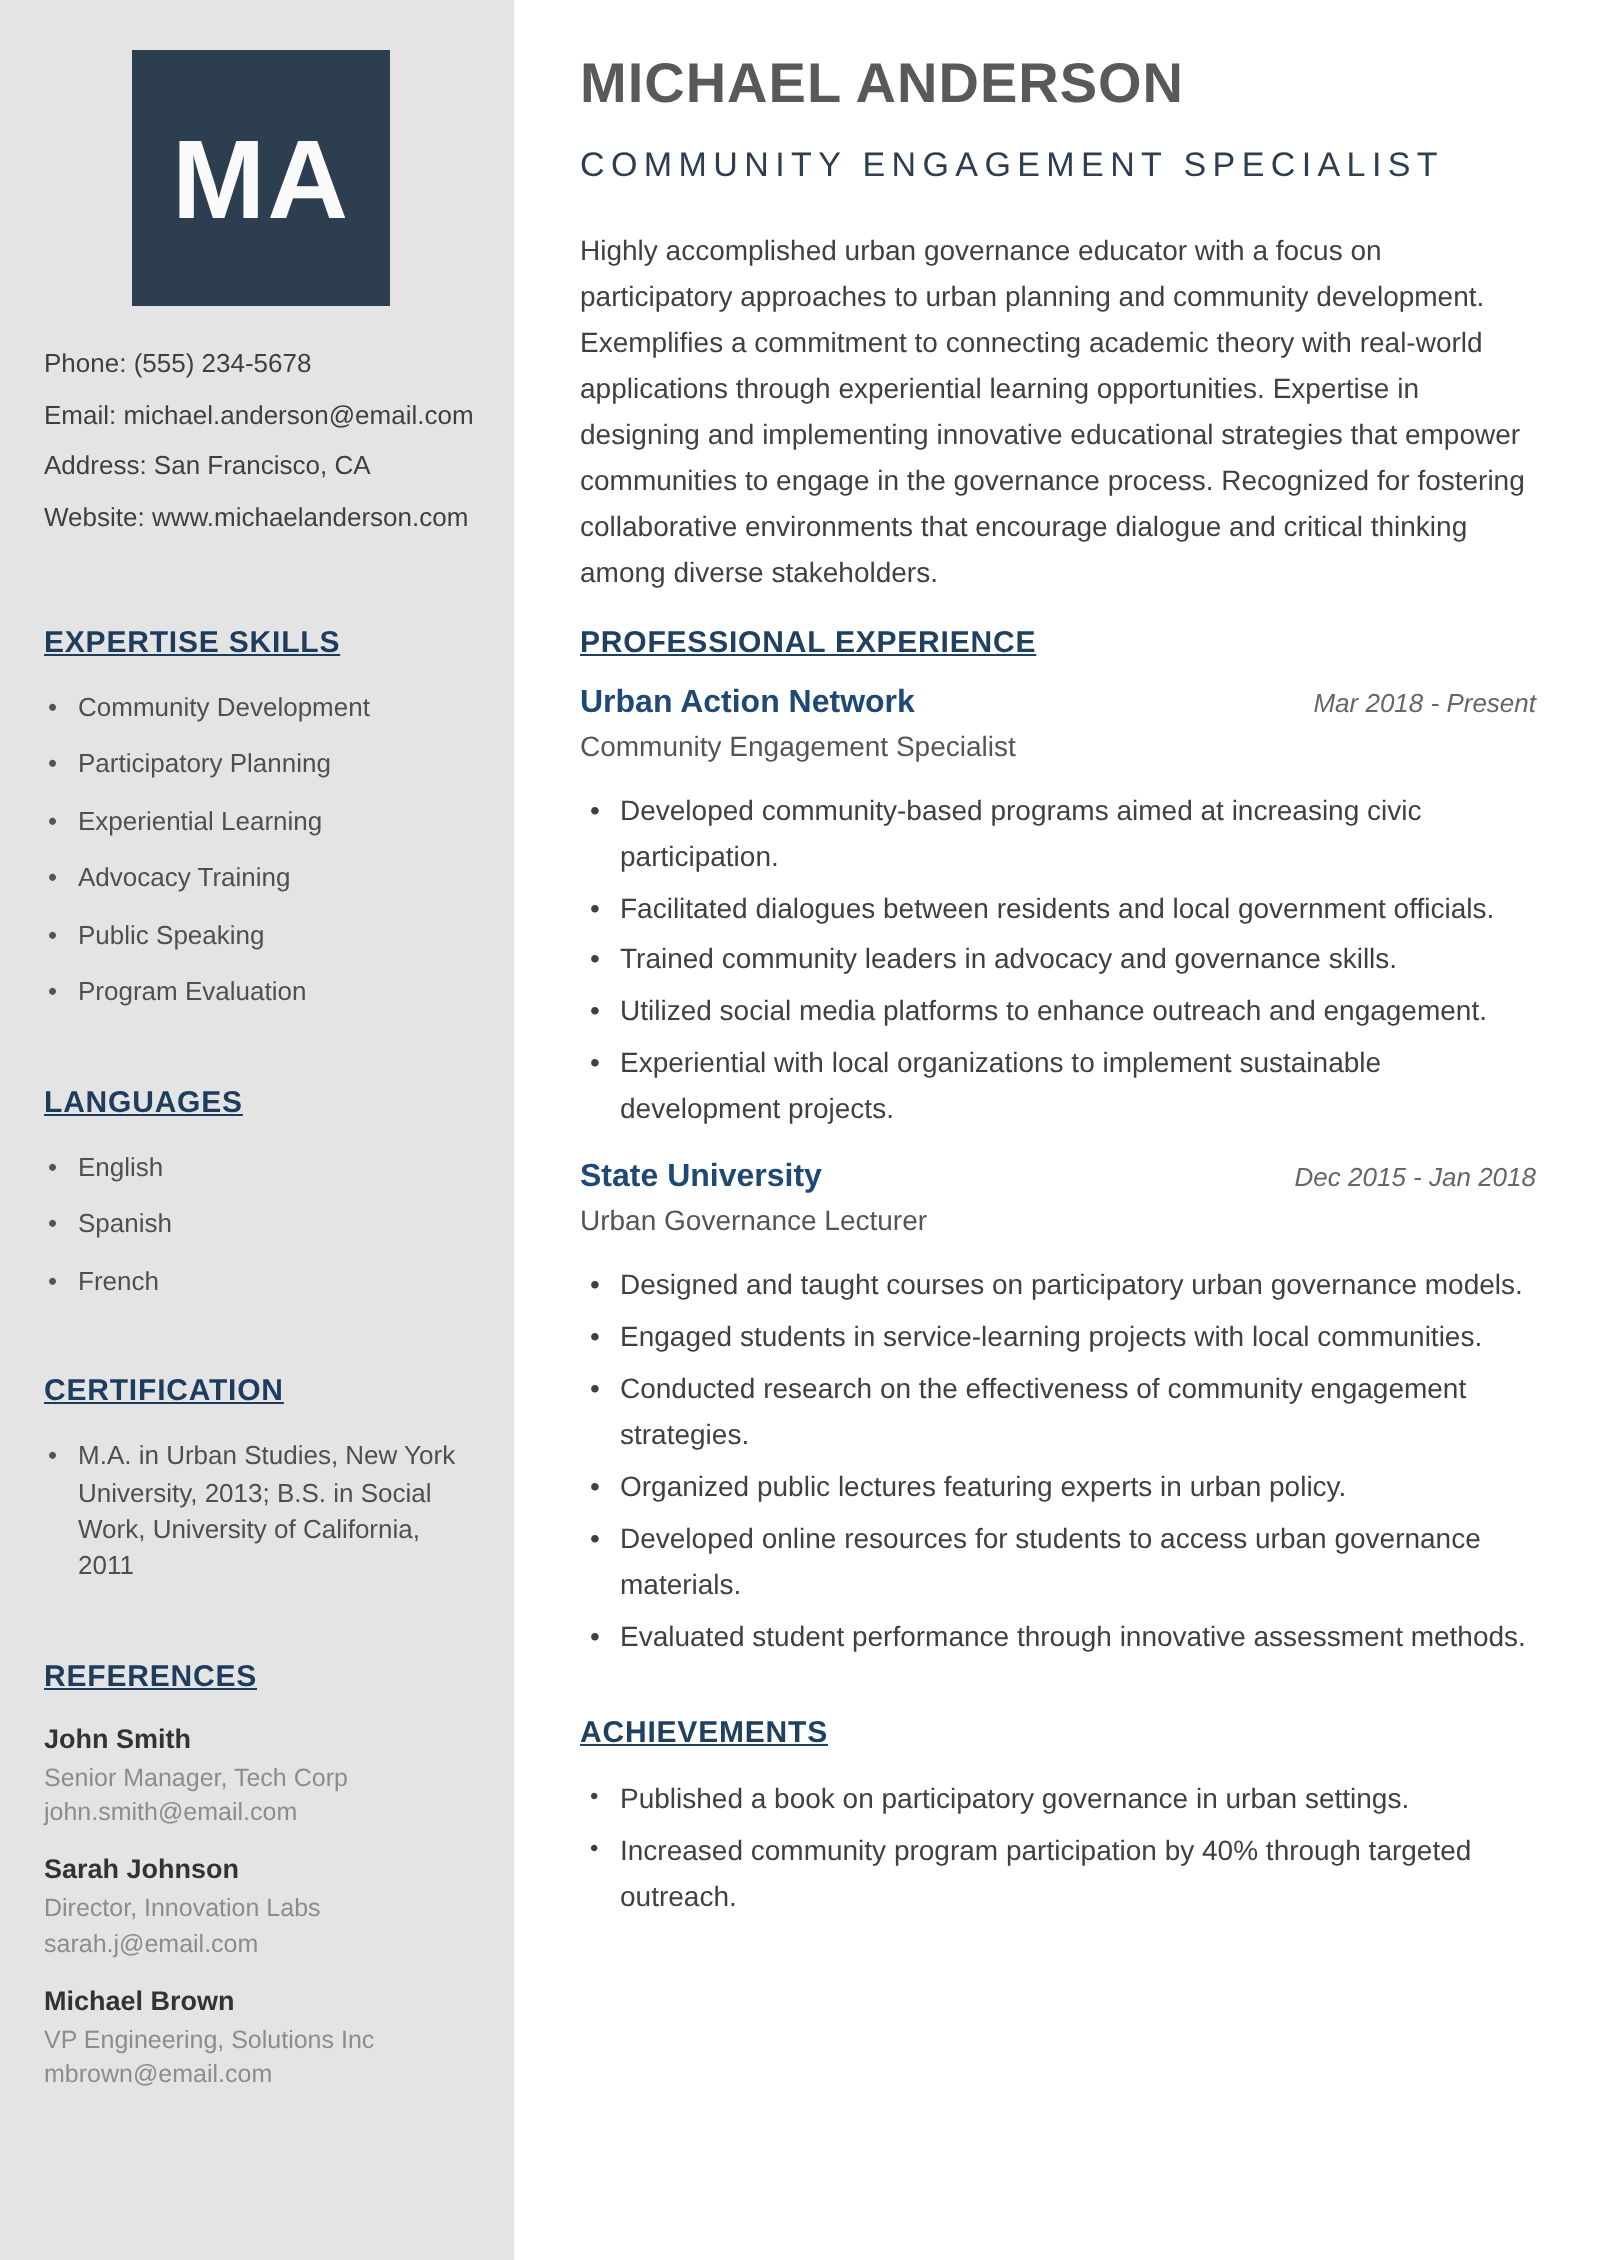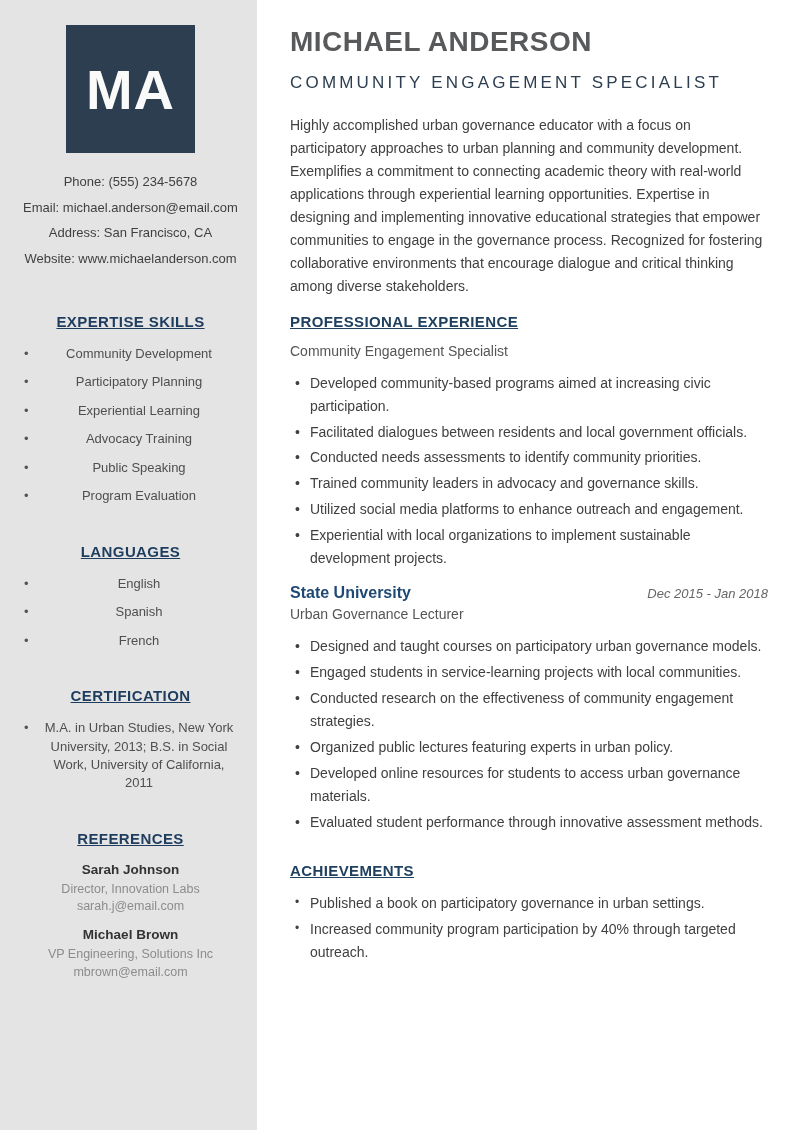--- a/index.html
+++ b/index.html
@@ -1,21 +1,21 @@
 <!DOCTYPE html>
 <html><head>
 <meta charset="utf-8">
 <style>
   * { box-sizing: border-box; }
   html, body { margin: 0; padding: 0; background: #fff; }
   body { font-family: "Liberation Sans", sans-serif; }
   .page { width: 800px; height: 1130px; background: #ffffff; display: flex; overflow: hidden; }
 
   
-  .sidebar { width: 257px; flex-shrink: 0; background: #e4e4e4; padding: 25px 18px 0 22px; text-align: center; }
+  .sidebar { width: 257px; flex-shrink: 0; background: #e4e4e4; padding: 25px 18px 0 22px; }
   .monogram { width: 129px; height: 128px; background: #2c3e50; color: #fafafa;
               display: flex; align-items: center; justify-content: center;
               font-size: 56px; font-weight: bold; margin: 0 auto 22px auto; letter-spacing: 1px; }
   .contact-line { font-size: 13px; color: #3f3f3f; margin-bottom: 12.5px; line-height: 1.0; }
   .side-title { font-size: 15px; font-weight: bold; color: #1e3c5e; text-decoration: underline;
                 letter-spacing: 0.4px; margin: 0 0 15px 0; }
   .side-section { margin-top: 0; }
   .gap-contact-skills { height: 36px; }
   .gap-section { height: 27px; }
   .side-list { list-style: none; margin: 0; padding: 0; }
@@ -94,45 +94,53 @@
         <li>M.A. in Urban Studies, New York University, 2013; B.S. in Social Work, University of California, 2011</li>
       </ul>
     </section>
 
     <div class="gap-section"></div>
 
     <section class="side-section">
       <h2 class="side-title">REFERENCES</h2>
 
       <div class="ref-entry">
+        <div class="ref-name">John Smith</div>
+        <div class="ref-detail">Senior Manager, Tech Corp</div>
+        <div class="ref-detail">john.smith@email.com</div>
+      </div>
+      <div class="ref-entry">
         <div class="ref-name">Sarah Johnson</div>
         <div class="ref-detail">Director, Innovation Labs</div>
         <div class="ref-detail">sarah.j@email.com</div>
       </div>
       <div class="ref-entry">
         <div class="ref-name">Michael Brown</div>
         <div class="ref-detail">VP Engineering, Solutions Inc</div>
         <div class="ref-detail">mbrown@email.com</div>
       </div>
     </section>
   </aside>
 
   <main class="main">
     <h1 class="name">MICHAEL ANDERSON</h1>
     <div class="subtitle">COMMUNITY ENGAGEMENT SPECIALIST</div>
     <p class="summary">Highly accomplished urban governance educator with a focus on participatory approaches to urban planning and community development. Exemplifies a commitment to connecting academic theory with real-world applications through experiential learning opportunities. Expertise in designing and implementing innovative educational strategies that empower communities to engage in the governance process. Recognized for fostering collaborative environments that encourage dialogue and critical thinking among diverse stakeholders.</p>
 
     <h2 class="main-title">PROFESSIONAL EXPERIENCE</h2>
 
     <div class="job">
+      <div class="job-head">
+        <span class="company">Urban Action Network</span>
+        <span class="dates">Mar 2018 - Present</span>
+      </div>
       <div class="role">Community Engagement Specialist</div>
       <ul class="main-list">
         <li>Developed community-based programs aimed at increasing civic participation.</li>
         <li>Facilitated dialogues between residents and local government officials.</li>
-        <li>Conducted needs assessments to identify community priorities.</li>
         <li>Trained community leaders in advocacy and governance skills.</li>
         <li>Utilized social media platforms to enhance outreach and engagement.</li>
         <li>Experiential with local organizations to implement sustainable development projects.</li>
       </ul>
     </div>
 
     <div class="job">
       <div class="job-head">
         <span class="company">State University</span>
         <span class="dates">Dec 2015 - Jan 2018</span>

